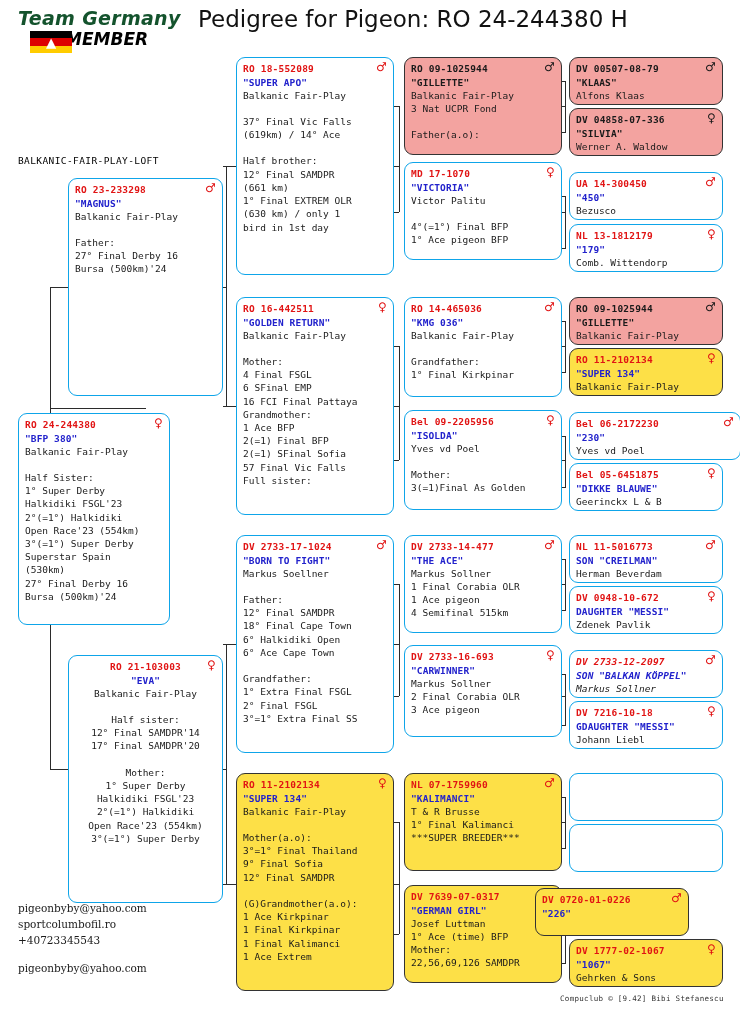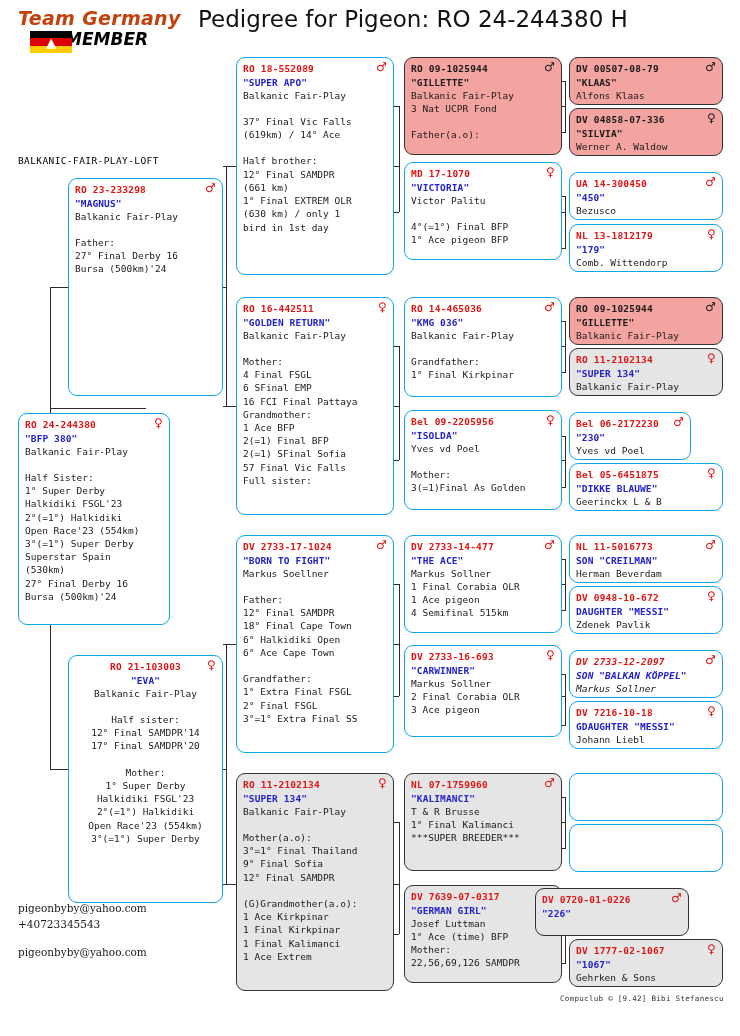--- a/index.html
+++ b/index.html
@@ -8,21 +8,21 @@
     font-family:"DejaVu Sans Mono","Liberation Mono",monospace;
     color:#000;
   }
   .abs{position:absolute;}
 
   
   #logo{left:18px;top:8px;width:170px;height:48px;}
   #logo .tg{
     font-family:"DejaVu Sans","Liberation Sans",sans-serif;
     font-weight:bold;font-style:italic;font-size:19px;letter-spacing:.3px;
-    color:#c2410c;line-height:20px;white-space:nowrap;
+    color:#14532d;line-height:20px;white-space:nowrap;
   }
   #logo .mem{
     font-family:"DejaVu Sans","Liberation Sans",sans-serif;
     font-weight:bold;font-style:italic;font-size:17px;color:#000;
     margin-left:47px;line-height:22px;
   }
   #logo .flagwrap{position:absolute;left:12px;top:23px;width:42px;height:22px;}
   #logo .flag{position:absolute;left:0;top:0;width:42px;height:22px;
     background:linear-gradient(to bottom,#000 0 33.3%,#dd0000 33.3% 66.6%,#ffcc00 66.6% 100%);}
   #logo .eagle{position:absolute;left:9px;top:2px;width:24px;height:18px;
@@ -37,21 +37,21 @@
     left:18px;top:155px;font-size:9.5px;letter-spacing:.4px;white-space:nowrap;
   }
 
   
   .box{
     position:absolute;box-sizing:border-box;
     border:1px solid #0ea5e9;border-radius:9px;background:#fff;
     padding:4px 6px 3px 6px;overflow:hidden;
   }
   .box.pink{background:#f3a3a0;border-color:#333;}
-  .box.yellow{background:#e5e5e5;border-color:#333;}
+  .box.yellow{background:#fde047;border-color:#333;}
   .box .hdr{
     font-size:9.5px;line-height:13.5px;color:#e11414;font-weight:bold;
     letter-spacing:.2px;white-space:nowrap;position:relative;
   }
   .box.pink .hdr{color:#1a1a1a;}
   .box .sex{
     position:absolute;right:0px;top:-1px;color:#e11414;
     font-family:"DejaVu Sans","Liberation Sans",sans-serif;
     font-size:12px;line-height:13px;font-weight:bold;
   }
@@ -356,21 +356,21 @@
     <div class="box pink" style="left: 569px; top: 297px; width: 154px; height: 48px;">
       <div class="hdr">RO  09-1025944<span class="sex">♂</span></div>
       <div class="nm">"GILLETTE"</div>
       <div class="ln">Balkanic Fair-Play</div>
     </div>
     <div class="box yellow" style="left: 569px; top: 348px; width: 154px; height: 48px;">
       <div class="hdr">RO  11-2102134<span class="sex">♀</span></div>
       <div class="nm">"SUPER 134"</div>
       <div class="ln">Balkanic Fair-Play</div>
     </div>
-    <div class="box" style="left: 569px; top: 412px; width: 122px; height: 48px;">
+    <div class="box" style="left: 569px; top: 412px; width: 172px; height: 48px;">
       <div class="hdr">Bel 06-2172230<span class="sex">♂</span></div>
       <div class="nm">"230"</div>
       <div class="ln">Yves vd Poel</div>
     </div>
     <div class="box" style="left: 569px; top: 463px; width: 154px; height: 48px;">
       <div class="hdr">Bel 05-6451875<span class="sex">♀</span></div>
       <div class="nm">"DIKKE BLAUWE"</div>
       <div class="ln">Geerinckx L &amp; B</div>
     </div>
     <div class="box" style="left: 569px; top: 535px; width: 154px; height: 48px;">
@@ -405,18 +405,19 @@
     </div>
     <div class="box yellow" style="left: 569px; top: 939px; width: 154px; height: 48px;">
       <div class="hdr">DV  1777-02-1067<span class="sex">♀</span></div>
       <div class="nm">"1067"</div>
       <div class="ln">Gehrken &amp; Sons</div>
     </div>
   </div>
 
 <div class="abs" id="owner">
   <div class="oln">pigeonbyby@yahoo.com</div>
+  <div class="oln">sportcolumbofil.ro</div>
   <div class="oln">+40723345543</div>
   <div class="gap"></div>
   <div class="oln">pigeonbyby@yahoo.com</div>
 </div>
 
 <div class="abs" id="credit">Compuclub © [9.42]  Bibi Stefanescu</div>
 
 </body></html>

